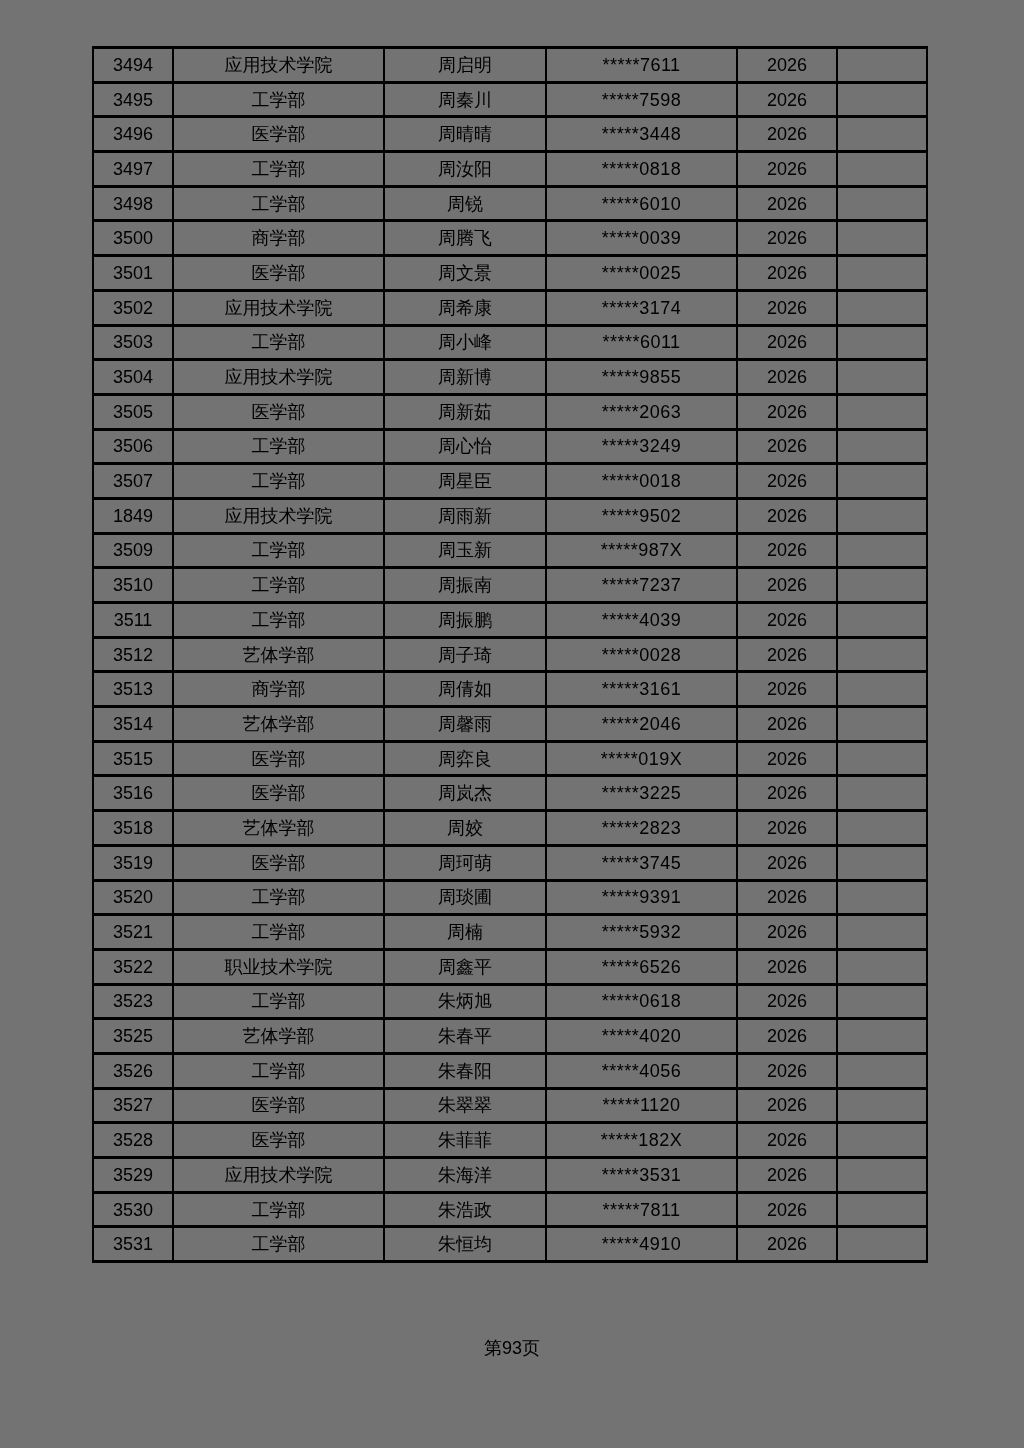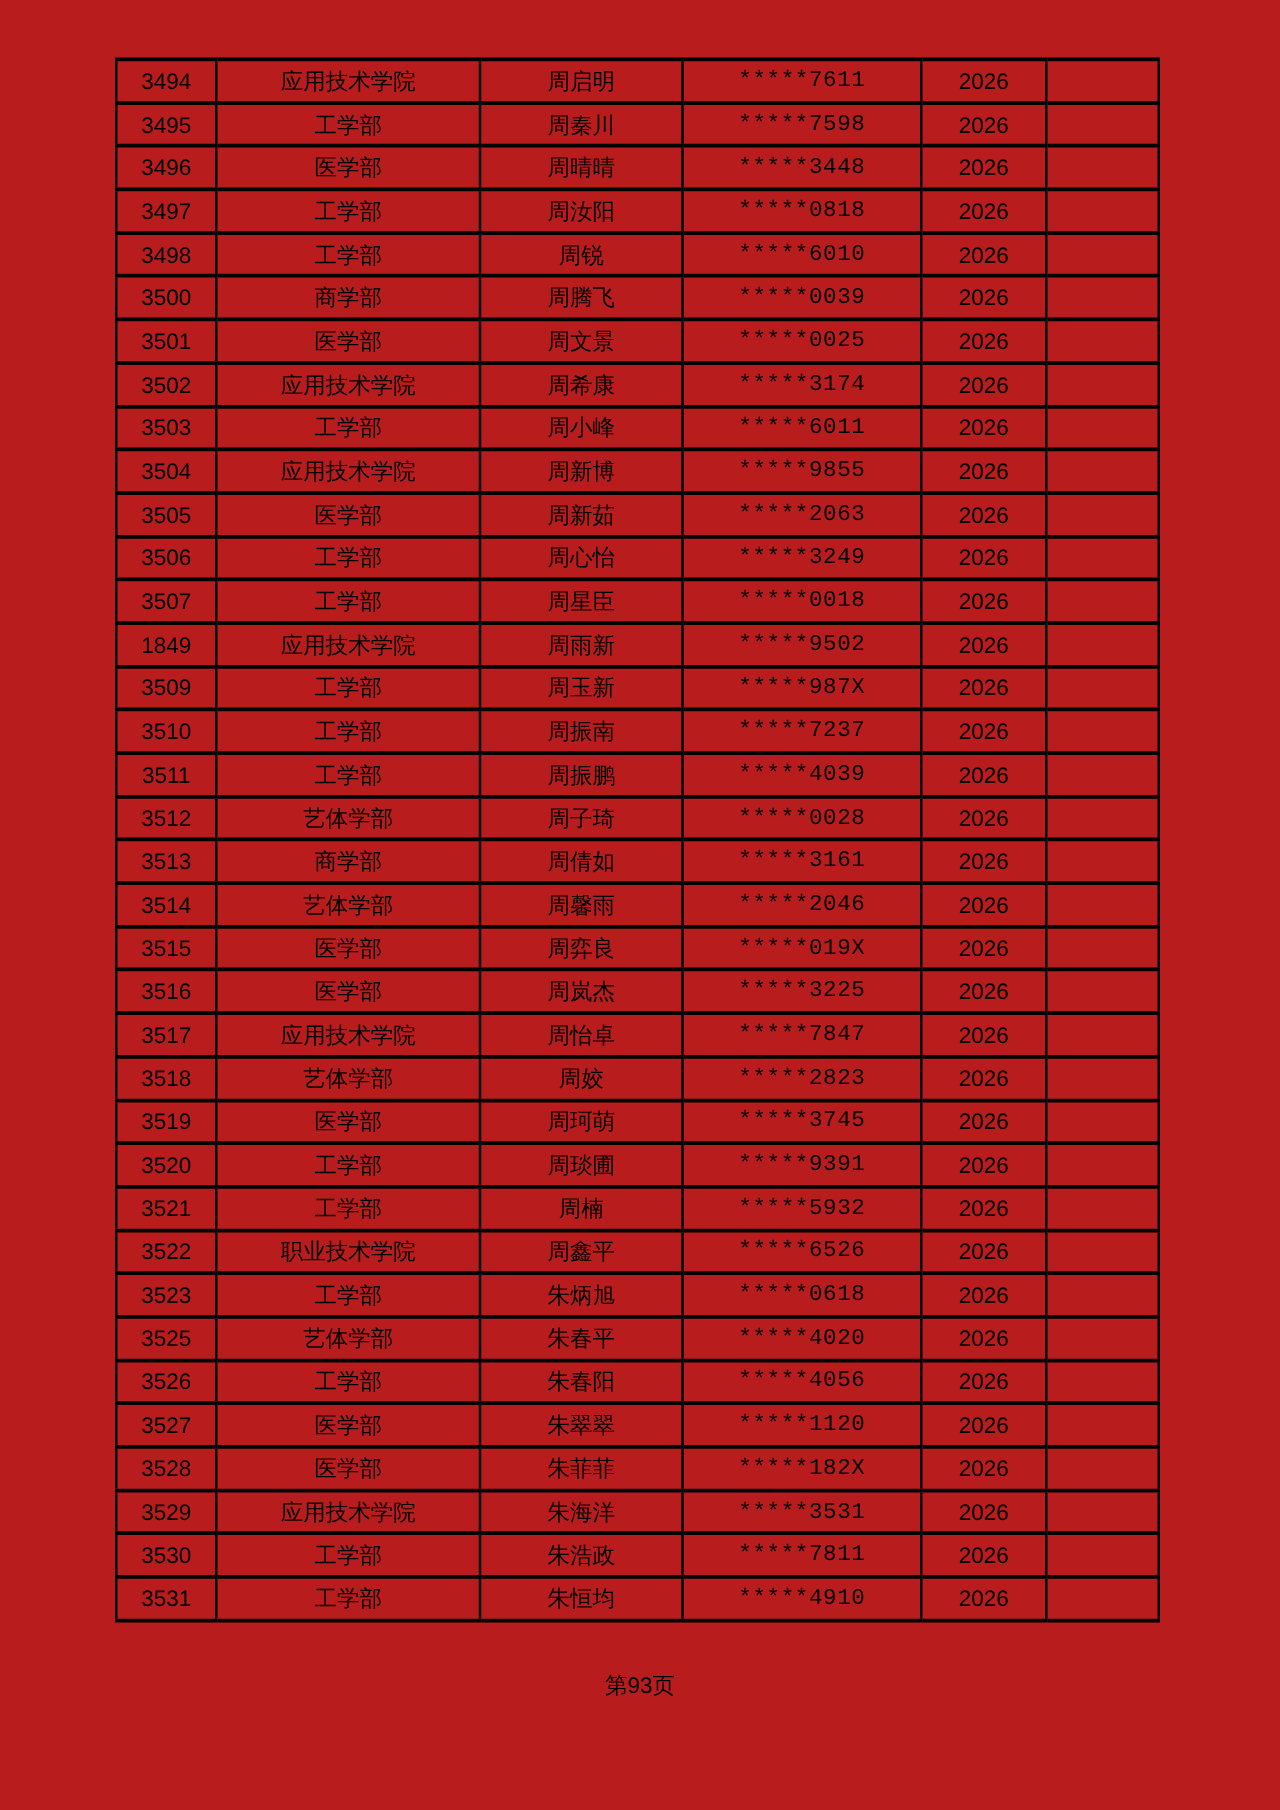--- a/index.html
+++ b/index.html
@@ -6,21 +6,21 @@
     margin: 0;
     padding: 0;
     background: #ffffff;
     color: #000000;
     font-family: "Liberation Sans", "DejaVu Sans", sans-serif;
   }
   .page {
     position: relative;
     width: 1024px;
     height: 1448px;
-    background: #b91c1c;
+    background: #737373;
     overflow: hidden;
   }
   table.roster {
     position: absolute;
     left: 92px;
     top: 46px;
     width: 834px;
     border-collapse: collapse;
     table-layout: fixed;
   }
@@ -32,21 +32,21 @@
     padding: 0 2px;
     text-align: center;
     vertical-align: middle;
     font-size: 18px;
     line-height: 1;
     white-space: nowrap;
     overflow: hidden;
   }
   td.c-serial { font-size: 18px; }
   td.c-dept, td.c-name { font-size: 17px; }
-  td.c-id { font-size: 18px; letter-spacing: 0.5px; font-family: Liberation Mono, monospace; }
+  td.c-id { font-size: 18px; letter-spacing: 0.5px; }
   td.c-year { font-size: 18px; }
   .footer {
     position: absolute;
     left: 0;
     top: 1336px;
     width: 1024px;
     text-align: center;
     font-size: 18px;
     color: #000000;
   }
@@ -236,28 +236,20 @@
   </tr>
         <tr>
     <td class="c-serial">3516</td>
     <td class="c-dept">医学部</td>
     <td class="c-name">周岚杰</td>
     <td class="c-id">*****3225</td>
     <td class="c-year">2026</td>
     <td class="c-note"></td>
   </tr>
         <tr>
-    <td class="c-serial">3517</td>
-    <td class="c-dept">应用技术学院</td>
-    <td class="c-name">周怡卓</td>
-    <td class="c-id">*****7847</td>
-    <td class="c-year">2026</td>
-    <td class="c-note"></td>
-  </tr>
-        <tr>
     <td class="c-serial">3518</td>
     <td class="c-dept">艺体学部</td>
     <td class="c-name">周姣</td>
     <td class="c-id">*****2823</td>
     <td class="c-year">2026</td>
     <td class="c-note"></td>
   </tr>
         <tr>
     <td class="c-serial">3519</td>
     <td class="c-dept">医学部</td>

